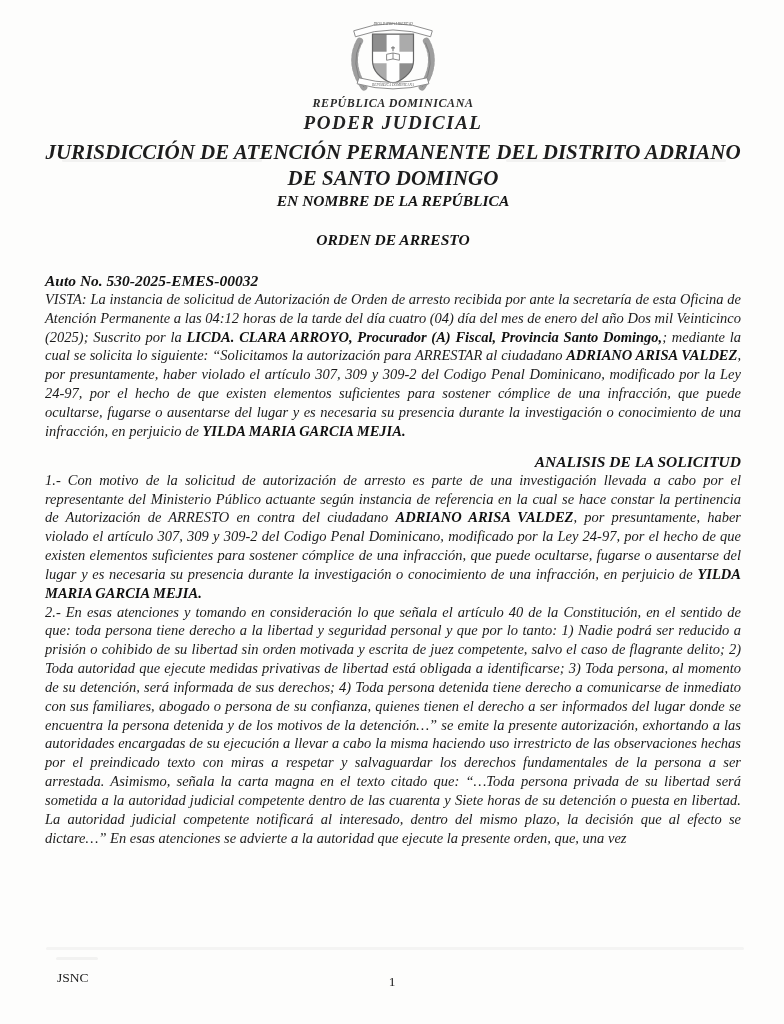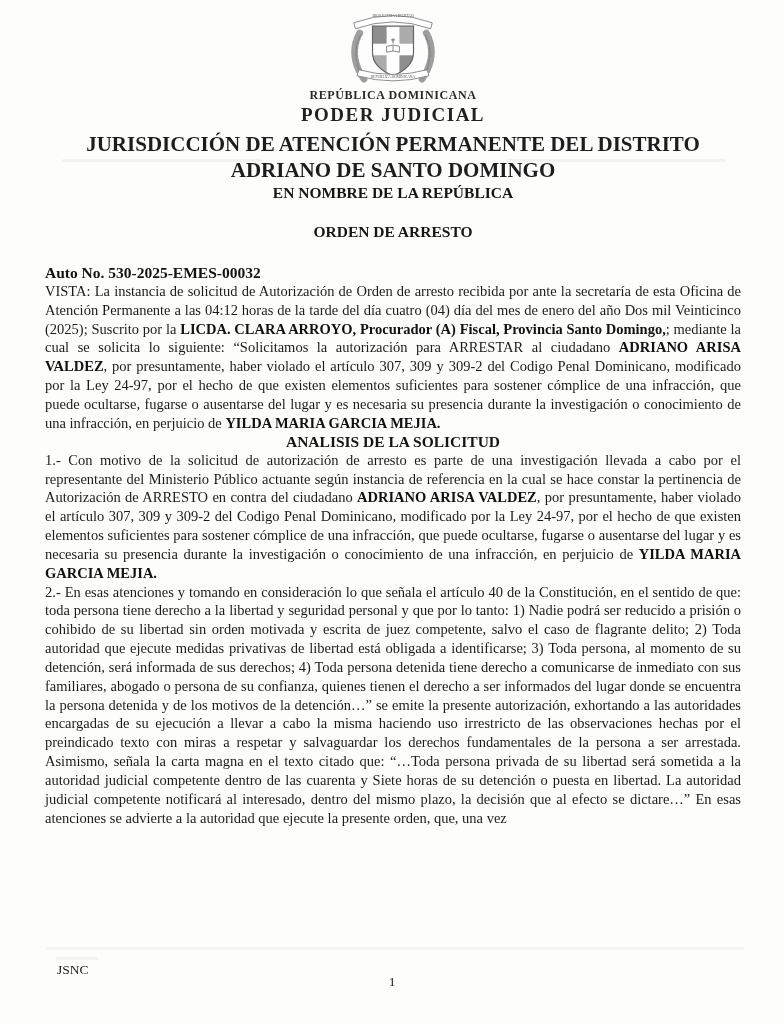--- a/index.html
+++ b/index.html
@@ -1,21 +1,21 @@
 <!DOCTYPE html>
 <html><head>
 <meta charset="utf-8">
 <style>
   html,body{margin:0;padding:0;background:#ffffff;}
   .page{
     width:784px;height:1024px;position:relative;overflow:hidden;
     background:#fdfdfc;color:#1c1c1c;
     font-family:"Liberation Serif", serif;
   }
-  .content{padding:4px 43px 0 45px;}
+  .content{padding:12px 43px 0 45px;font-style:italic;}
   .emblem-wrap{text-align:center;}
   .emblem{width:132px;height:82px;display:inline-block;}
   .country-line{
     text-align:center;font-size:12px;font-weight:bold;
     letter-spacing:0.6px;margin-top:-2px;color:#2a2a2a;
   }
   .institution-line{
     text-align:center;font-size:19px;font-weight:bold;
     letter-spacing:1.5px;margin-top:1px;color:#222;
   }
@@ -31,28 +31,28 @@
   .case-number{
     font-size:15.5px;font-weight:bold;margin-top:23px;color:#131313;
   }
   p.body-par{
     font-size:14.5px;line-height:1.3;text-align:justify;
     margin:0;color:#1b1b1b;
   }
   p.body-par b{color:#111;}
   .intro-par{margin-top:15px;}
   .vista-par{margin-top:16px;}
-  .analysis-heading{margin-top:0;}
+  .analysis-heading{margin-top:12px;text-align:right;}
   .par-1{margin-top:12px;}
   .par-2{margin-top:14px;}
   .footer{
     position:absolute;left:0;bottom:34px;width:100%;
     font-size:13.5px;color:#222;
   }
-  .footer-initials{position:absolute;left:57px;bottom:12px;}
+  .footer-initials{position:absolute;left:57px;bottom:4px;}
   .footer-page{width:100%;text-align:center;}
   .artifact{position:absolute;background:rgba(110,110,110,0.08);border-radius:2px;}
   .artifact-a{left:62px;top:159px;width:200px;height:3px;}
   .artifact-b{left:506px;top:159px;width:220px;height:3px;}
   .artifact-c{left:46px;top:947px;width:698px;height:3px;background:rgba(110,110,110,0.06);}
   .artifact-d{left:56px;top:957px;width:42px;height:3px;}
 </style>
 </head>
 <body>
 

